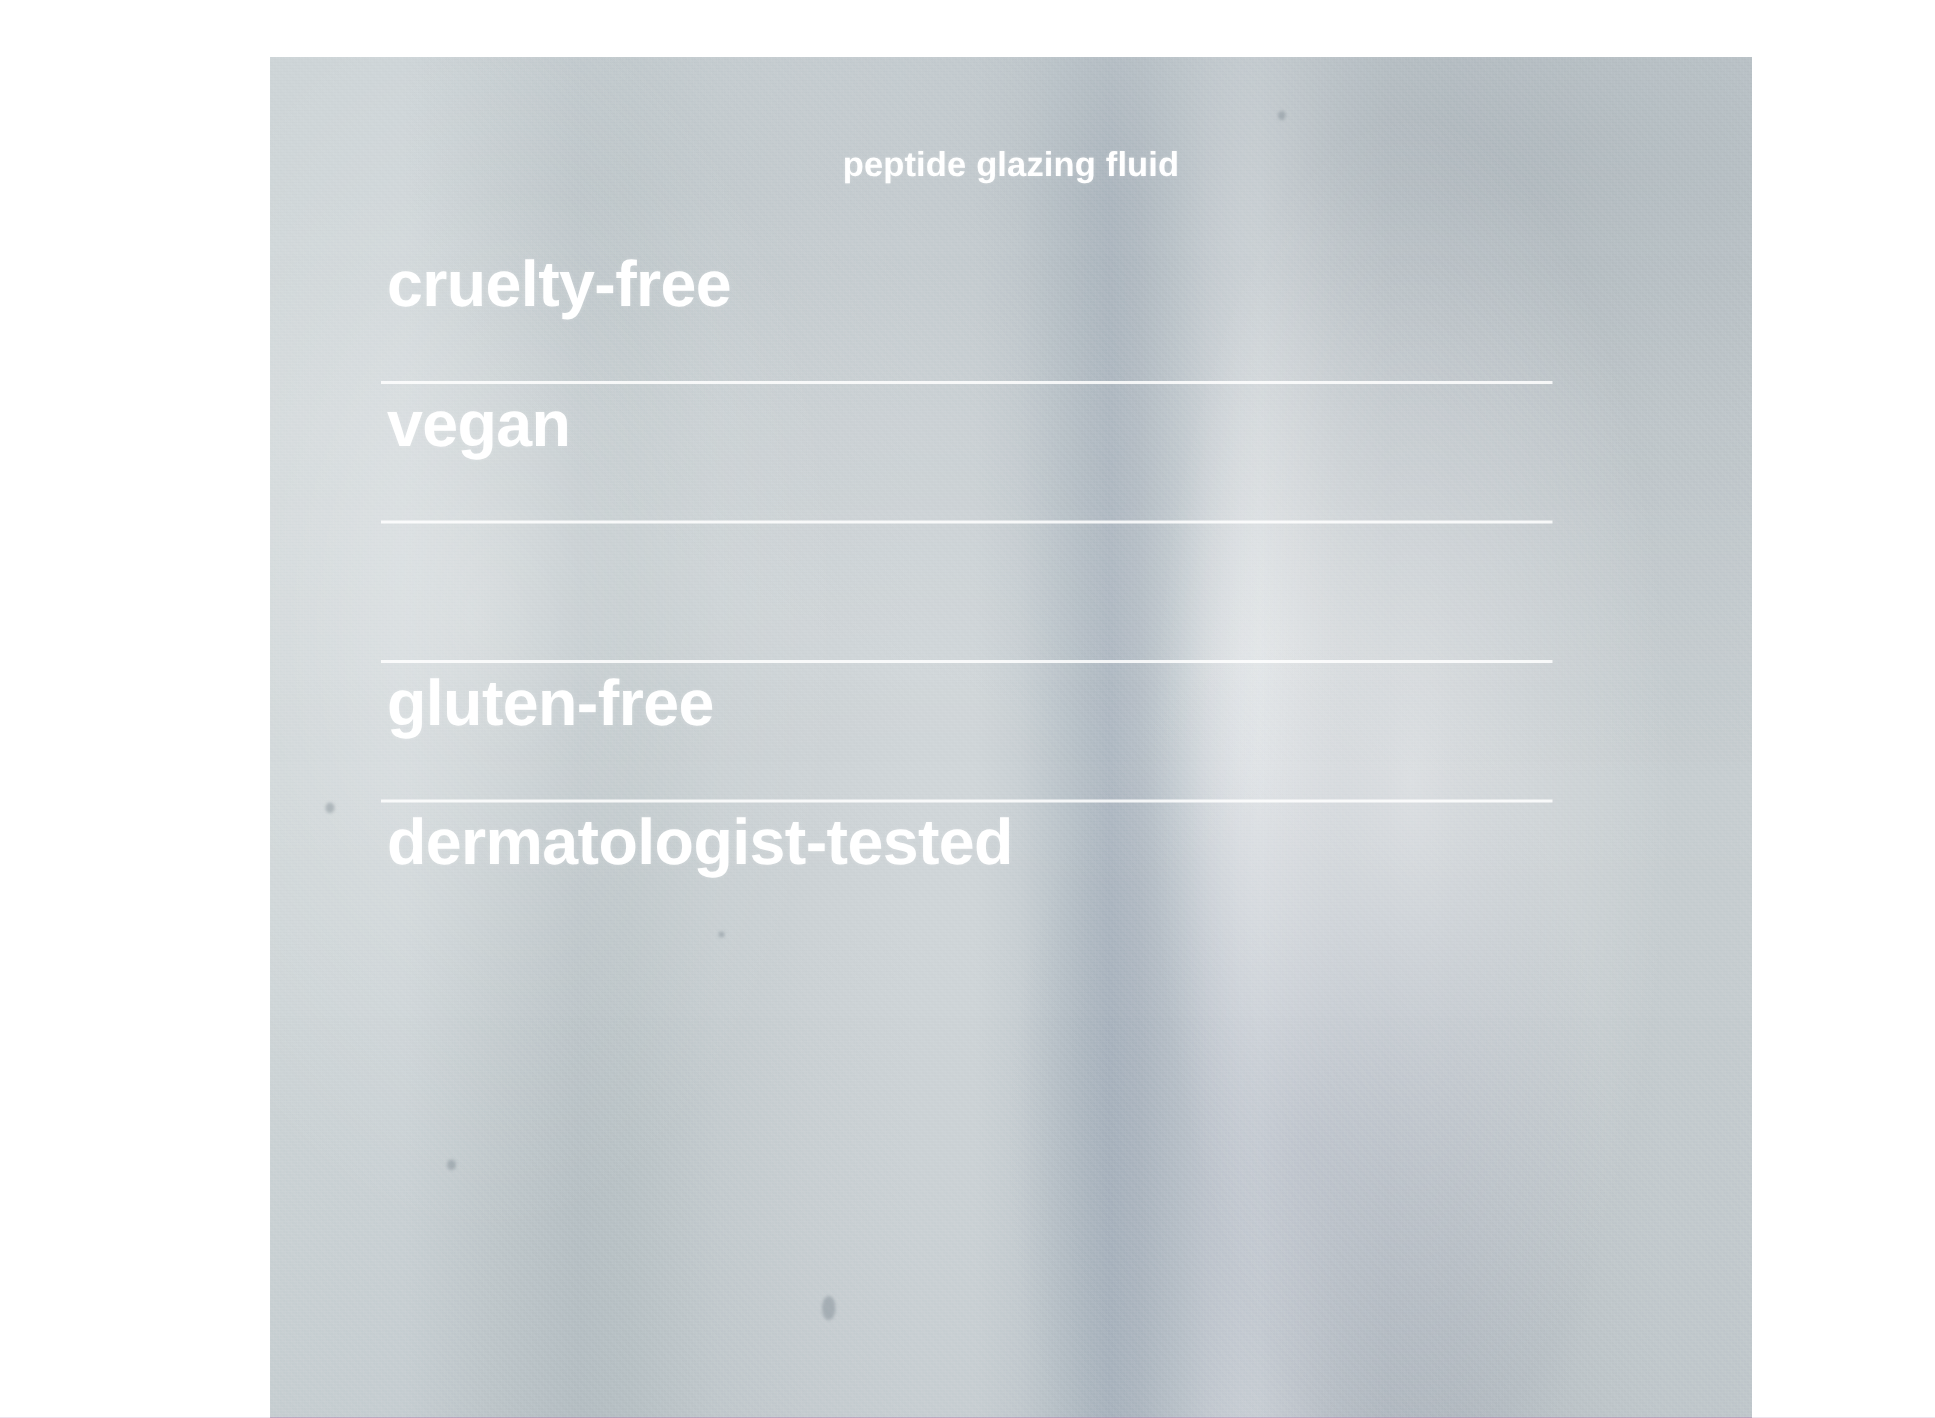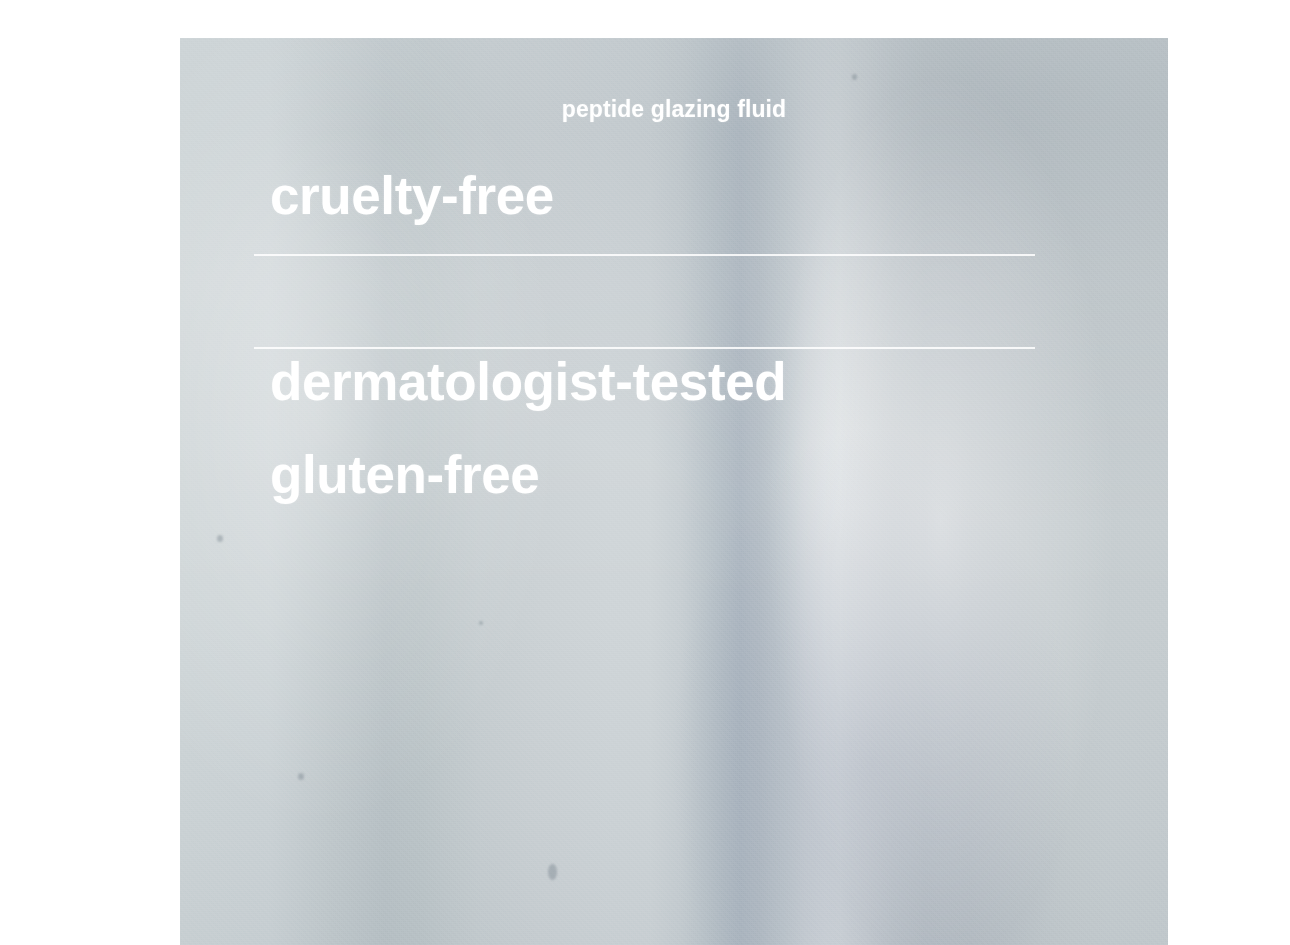--- a/index.html
+++ b/index.html
@@ -151,24 +151,24 @@
     left: 74px;      
     top: 125px;
     width: 781px;    
   }
   .claim-row {
     height: 93px;
     position: relative;
   }
   .claim-label {
     position: absolute;
-    left: 16px;
+    left: 4px;
     top: 6px;
     color: #ffffff;
-    font-size: 53px;
+    font-size: 43px;
     font-weight: bold;
     letter-spacing: -0.4px;
     line-height: 1.0;
     white-space: nowrap;
     text-shadow: 0 0 3px rgba(255,255,255,0.20);
   }
   .claim-divider {
     position: absolute;
     left: 0;
     right: 0;
@@ -202,30 +202,34 @@
   <div id="panel-content">
     <div id="product-title">peptide glazing fluid</div>
 
     <div id="claims-list">
 
       <div class="claim-row">
         <div class="claim-label">cruelty-free</div>
         <div class="claim-divider"></div>
       </div>
 
-
-      <div class="claim-row">
+      <div class="claim-row">
+        <div class="claim-label">vegan</div>
+        <div class="claim-divider"></div>
+      </div>
+
+      <div class="claim-row">
+        <div class="claim-divider"></div>
+      </div>
+
+      <div class="claim-row">
+        <div class="claim-label">gluten-free</div>
         <div class="claim-divider"></div>
       </div>
 
       <div class="claim-row">
         <div class="claim-label">dermatologist-tested</div>
 
-      </div>
-
-      <div class="claim-row">
-        <div class="claim-label">gluten-free</div>
-        <div class="claim-divider"></div>
       </div>
 
     </div>
   </div>
 </div>
 
 </body></html>

